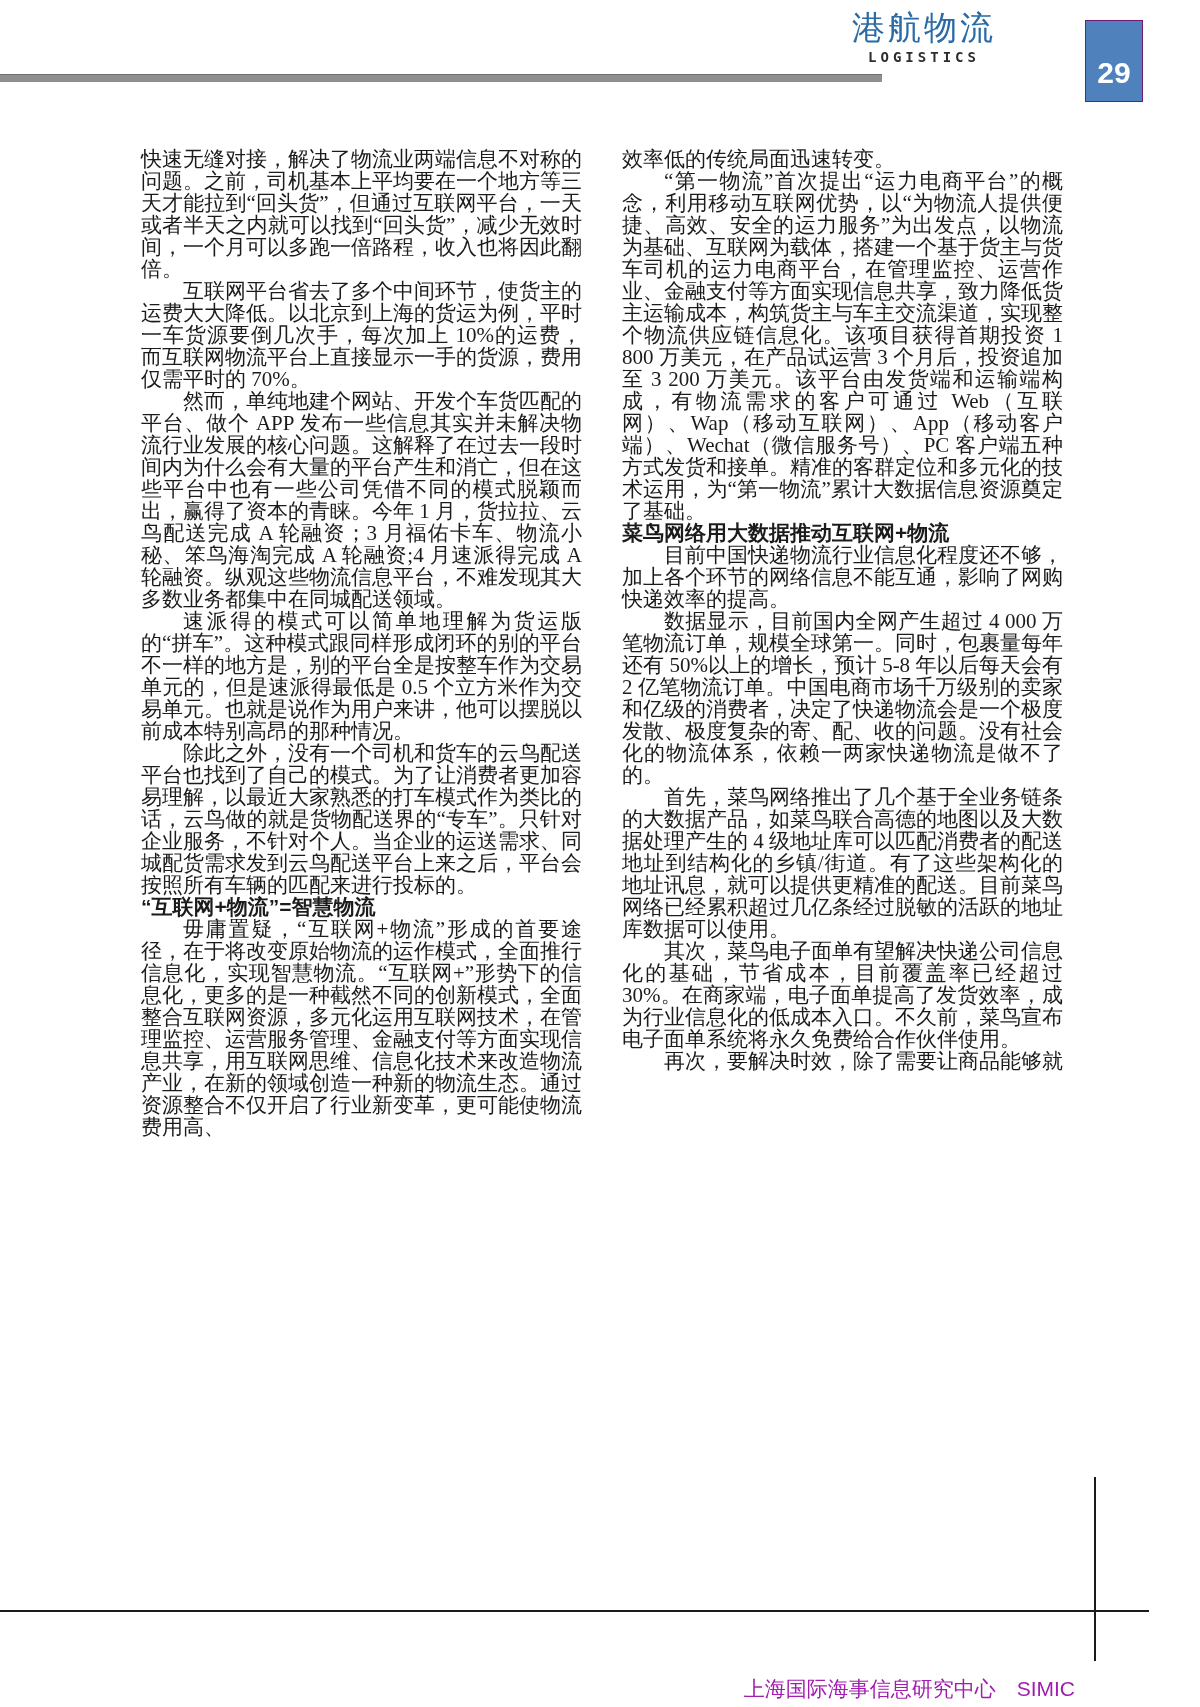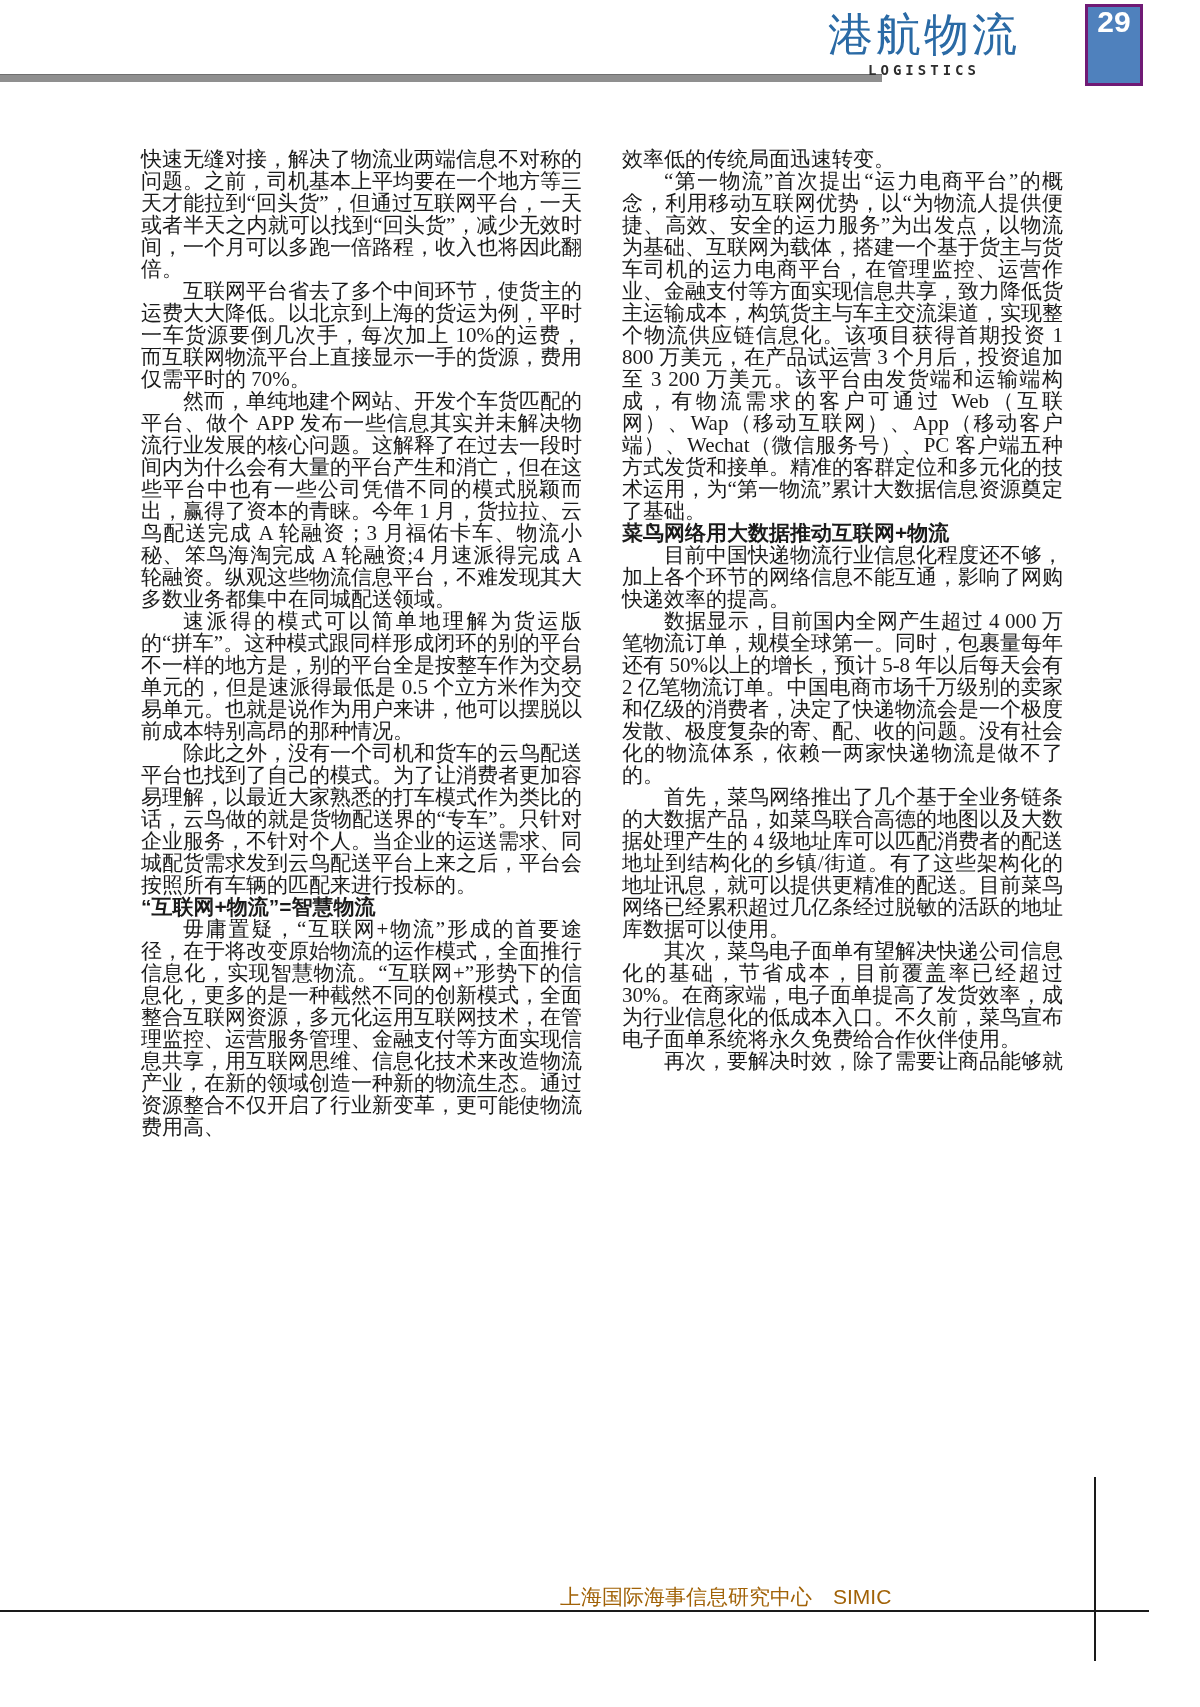--- a/index.html
+++ b/index.html
@@ -24,37 +24,37 @@
     background:var(--bar-gray);
     border-top:1px solid #6f6f6f;
     box-sizing:border-box;
   }
   .header-block{
     position:absolute;left:806px;top:10px;width:236px;
     text-align:center;
   }
   .header-title{
     font-family:"Liberation Sans","DejaVu Sans",sans-serif;
-    font-size:45px;line-height:1.12;
+    font-size:33px;line-height:1.12;
     letter-spacing:3px;
     color:var(--title-blue);
     white-space:nowrap;
   }
   .header-subtitle{
     font-family:"DejaVu Sans Mono","Liberation Mono",monospace;
     font-weight:bold;
     font-size:14px;letter-spacing:4px;
     color:#2d2d2d;margin-top:2px;
   }
   .page-num{
-    position:absolute;left:1085px;top:4px;width:58px;height:82px;
+    position:absolute;left:1085px;top:20px;width:58px;height:82px;
     background:var(--accent-blue);
-    border:3px solid #701a75;
+    border:1px solid #701a75;
     box-sizing:border-box;
-    display:flex;align-items:flex-start;justify-content:center;
+    display:flex;align-items:flex-end;justify-content:center;
   }
   .page-num span{
     color:#ffffff;
     font-family:"Liberation Sans","DejaVu Sans",sans-serif;
     font-weight:bold;font-size:30px;line-height:1;
     padding-bottom:13px;
   }
 
   
   .col{
@@ -82,24 +82,25 @@
   
   .footer-hrule{
     position:absolute;left:0;top:1610px;width:1149px;height:2px;
     background:var(--rule-dark);
   }
   .footer-vrule{
     position:absolute;left:1094px;top:1477px;width:2px;height:184px;
     background:var(--rule-dark);
   }
   .footer-text{
-    position:absolute;left:560px;top:1584px;width:515px;
+    position:absolute;left:560px;top:1676px;width:515px;
+    text-align:right;
     font-family:"Liberation Sans","DejaVu Sans",sans-serif;
     font-size:21px;line-height:26px;
-    color:#a16207;
+    color:#a21caf;
     white-space:nowrap;
   }
 </style>
 </head>
 <body>
 
 <div class="page">
 
   <div class="gray-bar"></div>
 

